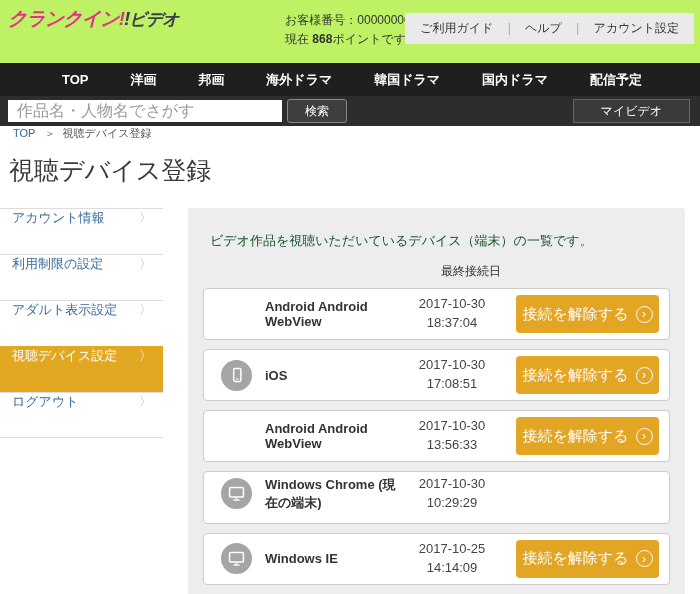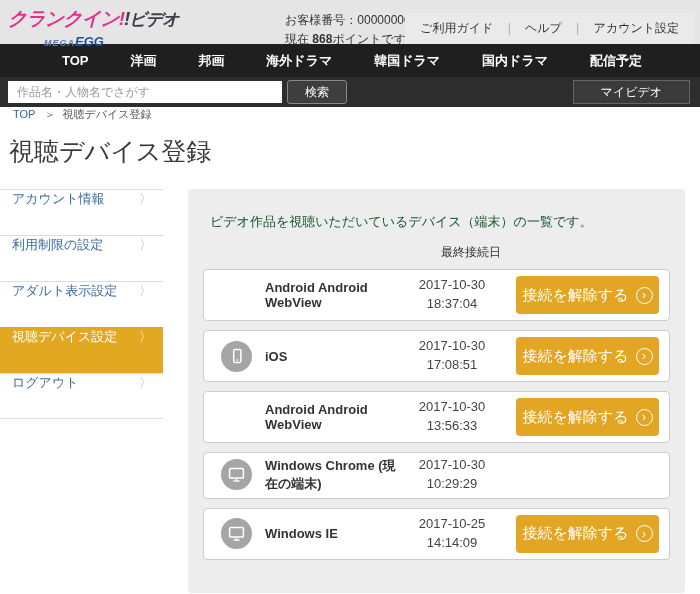--- a/index.html
+++ b/index.html
@@ -4,21 +4,21 @@
 <style>
   * { box-sizing: border-box; }
   html,body { margin:0; padding:0; }
   body {
     width:700px; height:594px;
     font-family:"Liberation Sans","DejaVu Sans",sans-serif;
     background:#fff; color:#333;
   }
 
   
-  .header { height:44px; position:relative; background:#e5e5e5; }
+  .header { height:63px; position:relative; background:#bef264; }
   .logo { position:absolute; left:8px; top:6px; width:132px; text-align:center; cursor:pointer; }
   .logo-line1 { font-size:19px; font-weight:bold; font-style:italic; letter-spacing:-1px; white-space:nowrap; }
   .lg-pink  { color:#e62e8b; }
   .lg-bang1 { color:#e62e8b; }
   .lg-bang2 { color:#3d3d4c; }
   .lg-video { color:#3d3d4c; font-size:17px; }
   .logo-line2 { margin-top:0; font-style:italic; font-weight:bold; white-space:nowrap; }
   .lg-mega { font-size:9px; color:#5b79b4; letter-spacing:1px; }
   .lg-egg  { font-size:13px; color:#1c4f9f; }
 
@@ -28,21 +28,21 @@
   .hlinks { position:absolute; right:6px; top:13px; background:#eaeaea; padding:7px 15px; font-size:12px; white-space:nowrap; }
   .hlinks a { color:#333; text-decoration:none; cursor:pointer; }
   .hlinks .sep { color:#999; margin:0 10px; }
 
   
   .nav { background:#1f1f1f; height:33px; display:flex; align-items:center; justify-content:space-between; padding:0 58px 0 62px; }
   .nav a { color:#fff; font-size:13px; font-weight:bold; text-decoration:none; cursor:pointer; white-space:nowrap; }
 
   
   .searchrow { background:#2d2d2d; height:30px; display:flex; align-items:center; padding:0 8px; }
-  .search-input { width:274px; height:22px; border:1px solid #fff; padding:0 8px; font-size:12px; }
+  .search-input { width:274px; height:22px; border:1px solid #fff; padding:0 8px; font-size:16px; }
   .search-input::placeholder { color:#999; }
   .search-btn { margin-left:5px; height:24px; padding:0 17px; background:#3e3e3e; border:1px solid #888; border-radius:3px; color:#fff; font-size:12px; cursor:pointer; }
   .myvideo-btn { margin-left:auto; margin-right:2px; height:24px; padding:0 27px; background:#3a3a3a; border:1px solid #666; border-radius:0; color:#fff; font-size:12px; cursor:pointer; }
 
   
   .breadcrumb { padding:0 0 0 13px; font-size:11px; color:#555; }
   .breadcrumb a { color:#336699; text-decoration:none; margin-right:9px; cursor:pointer; }
   .bc-sep { margin-right:7px; }
   .page-title { font-size:25px; font-weight:normal; color:#3a3a3a; margin:13px 0 0 9px; }
 
@@ -56,40 +56,39 @@
   .side-item .chev { color:#b5b5b5; font-size:13px; }
   .side-item.active { background:#e2a822; color:#fff; border-top-color:#e2a822; }
   .side-item.active .chev { color:#fff; }
 
   .main-panel { margin-left:25px; width:497px; background:#ededed; border-radius:3px; padding:24px 15px 24px; }
   .intro { margin:0 0 13px 7px; font-size:13px; color:#14532d; }
   .col-header { font-size:12px; color:#333; width:110px; margin:0 0 8px 238px; text-align:left; }
 
   .dev-card { background:#ffffff; border:1px solid #ccc; border-radius:4px; display:flex; align-items:center;
               padding:6px 10px 6px 17px; margin-bottom:9px; }
-  .dev-card.no-btn { padding-top:3px; padding-bottom:4px; }
+  .dev-card.no-btn { padding-top:3px; padding-bottom:10px; }
   .dev-icon { width:31px; height:31px; border-radius:50%; background:#a5a5a5; margin-right:13px; flex:none;
               display:flex; align-items:center; justify-content:center; }
   .dev-icon.empty { background:transparent; }
   .dev-name { flex:1; font-size:13px; font-weight:bold; color:#333; }
   .dev-date { width:108px; flex:none; text-align:center; font-size:13px; color:#444; line-height:1.45; }
   .dev-btn { flex:none; width:143px; margin-left:10px; height:38px; background:#e3a524; border:none; border-radius:4px;
              color:#fff; font-size:15px; display:flex; align-items:center; justify-content:center; gap:7px; cursor:pointer;
              font-family:inherit; }
   .dev-btn .circ { width:17px; height:17px; border:1px solid #fff; border-radius:50%; flex:none;
                    display:flex; align-items:center; justify-content:center; font-size:12px; line-height:1; }
   .btn-ph { flex:none; width:153px; }
 </style>
 </head>
 <body>
 
 <div class="header">
   <div class="logo">
     <div class="logo-line1"><span class="lg-pink">クランクイン</span><span class="lg-bang1">!</span><span class="lg-bang2">!</span><span class="lg-video">ビデオ</span></div>
-    <div class="logo-line2"><span class="lg-mega">MEGA</span><span class="lg-egg">EGG</span></div>
   </div>
 
   <div class="cust">
     <div>お客様番号：0000000000</div>
     <div><span>現在 </span><b>868</b><span>ポイントです</span></div>
   </div>
 
   <div class="hlinks">
     <a>ご利用ガイド</a><span class="sep">｜</span><a>ヘルプ</a><span class="sep">｜</span><a>アカウント設定</a>
   </div>

